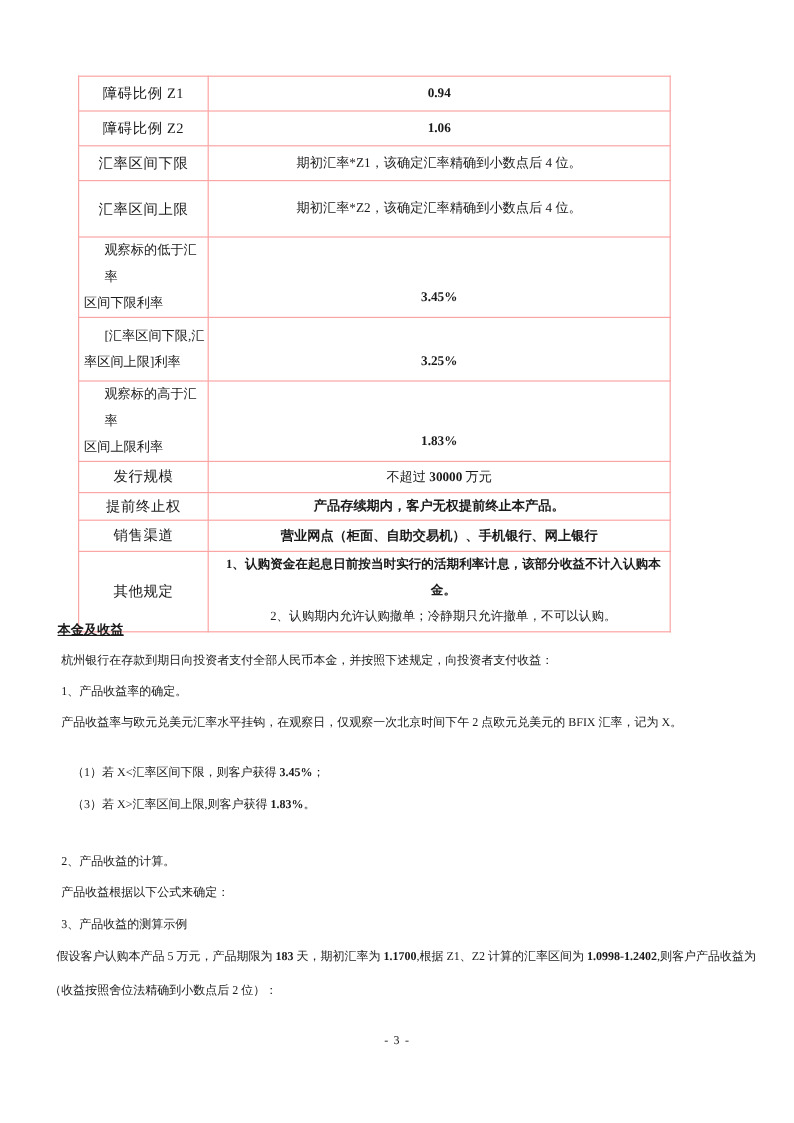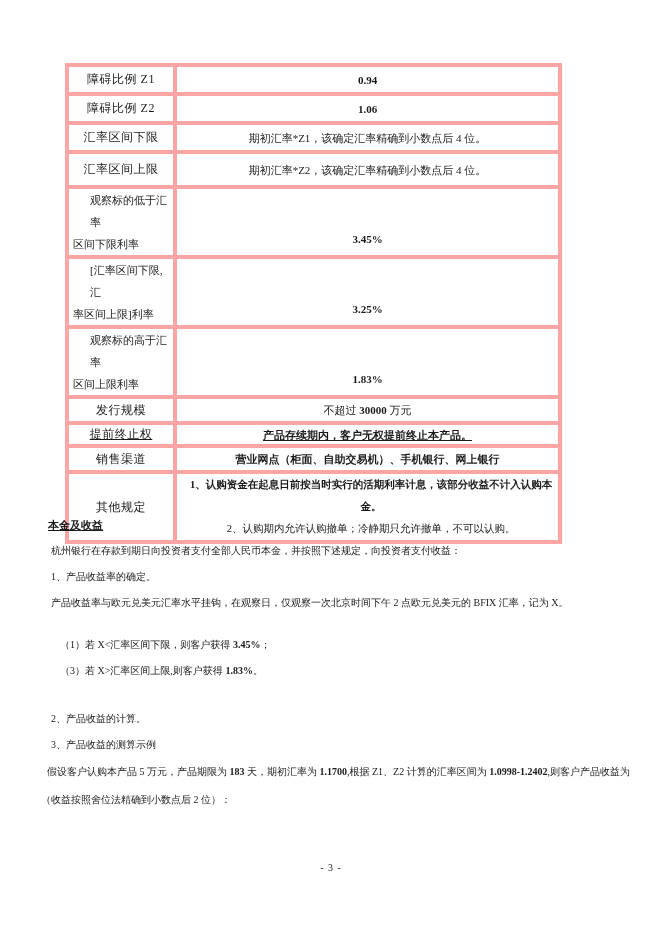--- a/index.html
+++ b/index.html
@@ -16,21 +16,21 @@
     overflow:hidden;
   }
   
   .doc-table {
     position:absolute; left:65px; top:63px;
     border-collapse:collapse;
     table-layout:fixed;
     width:493px;
   }
   .doc-table td {
-    border:4px solid #fca5a5;
+    border:1px solid #fca5a5;
     padding:0;
     vertical-align:middle;
     font-size:11px;
     overflow:hidden;
   }
   td.label { font-size:12px; text-align:center; letter-spacing:0.5px; }
   td.label.multi { font-size:11px; text-align:left; letter-spacing:0; }
   td.label.multi div { padding-left:4px; line-height:22px; }
   td.label.multi div:first-child { padding-left:21px; }
   td.value { text-align:center; }
@@ -83,21 +83,21 @@
           </td>
         </tr>
         <tr style="height: 29px;">
           <td class="label">
             <div>汇率区间下限</div>
           </td>
           <td class="value v-center">
             <div class="vline"><span>期初汇率*Z1，该确定汇率精确到小数点后 4 位。</span></div>
           </td>
         </tr>
-        <tr style="height: 35px;">
+        <tr style="height: 47px;">
           <td class="label">
             <div>汇率区间上限</div>
           </td>
           <td class="value v-center">
             <div class="vline"><span>期初汇率*Z2，该确定汇率精确到小数点后 4 位。</span></div>
           </td>
         </tr>
         <tr style="height: 53px;">
           <td class="label multi">
             <div>观察标的低于汇率</div>
@@ -126,21 +126,21 @@
           </td>
         </tr>
         <tr style="height: 26px;">
           <td class="label">
             <div>发行规模</div>
           </td>
           <td class="value v-center">
             <div class="vline"><span>不超过 </span><span class="b">30000</span><span> 万元</span></div>
           </td>
         </tr>
-        <tr style="height: 23px; text-decoration: underline;">
+        <tr style="height: 23px;">
           <td class="label">
             <div>提前终止权</div>
           </td>
           <td class="value v-center">
             <div class="vline"><span class="b">产品存续期内，客户无权提前终止本产品。</span></div>
           </td>
         </tr>
         <tr style="height: 26px;">
           <td class="label">
             <div>销售渠道</div>
@@ -162,19 +162,20 @@
   </table>
 
   <div class="body-text" id="body-text">
       <p class="heading" style="margin-top: 0px;"><span class="b">本金及收益</span></p>
       <p class="p" style="margin-top: 0px;"><span>杭州银行在存款到期日向投资者支付全部人民币本金，并按照下述规定，向投资者支付收益：</span></p>
       <p class="p" style="margin-top: 0px;"><span>1、产品收益率的确定。</span></p>
       <p class="p" style="margin-top: 0px;"><span>产品收益率与欧元兑美元汇率水平挂钩，在观察日，仅观察一次北京时间下午 2 点欧元兑美元的 BFIX 汇率，记为 X。</span></p>
       <p class="num" style="margin-top: 16px;"><span>（1）若 X&lt;汇率区间下限，则客户获得 </span><span class="b">3.45%</span><span>；</span></p>
       <p class="num" style="margin-top: 0px;"><span>（3）若 X&gt;汇率区间上限,则客户获得 </span><span class="b">1.83%</span><span>。</span></p>
       <p class="p" style="margin-top: 22px;"><span>2、产品收益的计算。</span></p>
+      <p class="p" style="margin-top: 0px;"><span>产品收益根据以下公式来确定：</span></p>
       <p class="p" style="margin-top: 0px;"><span>3、产品收益的测算示例</span></p>
       <p class="example" style="margin-top: 0px;"><span>假设客户认购本产品 5 万元，产品期限为 </span><span class="b">183</span><span> 天，期初汇率为 </span><span class="b">1.1700</span><span>,根据 Z1、Z2 计算的汇率区间为 </span><span class="b">1.0998-1.2402</span><span>,则客户产品收益为（收益按照舍位法精确到小数点后 2 位）：</span></p>
     </div>
 
   <div class="footer">- 3 -</div>
 
 </div>
 
 </body></html>

